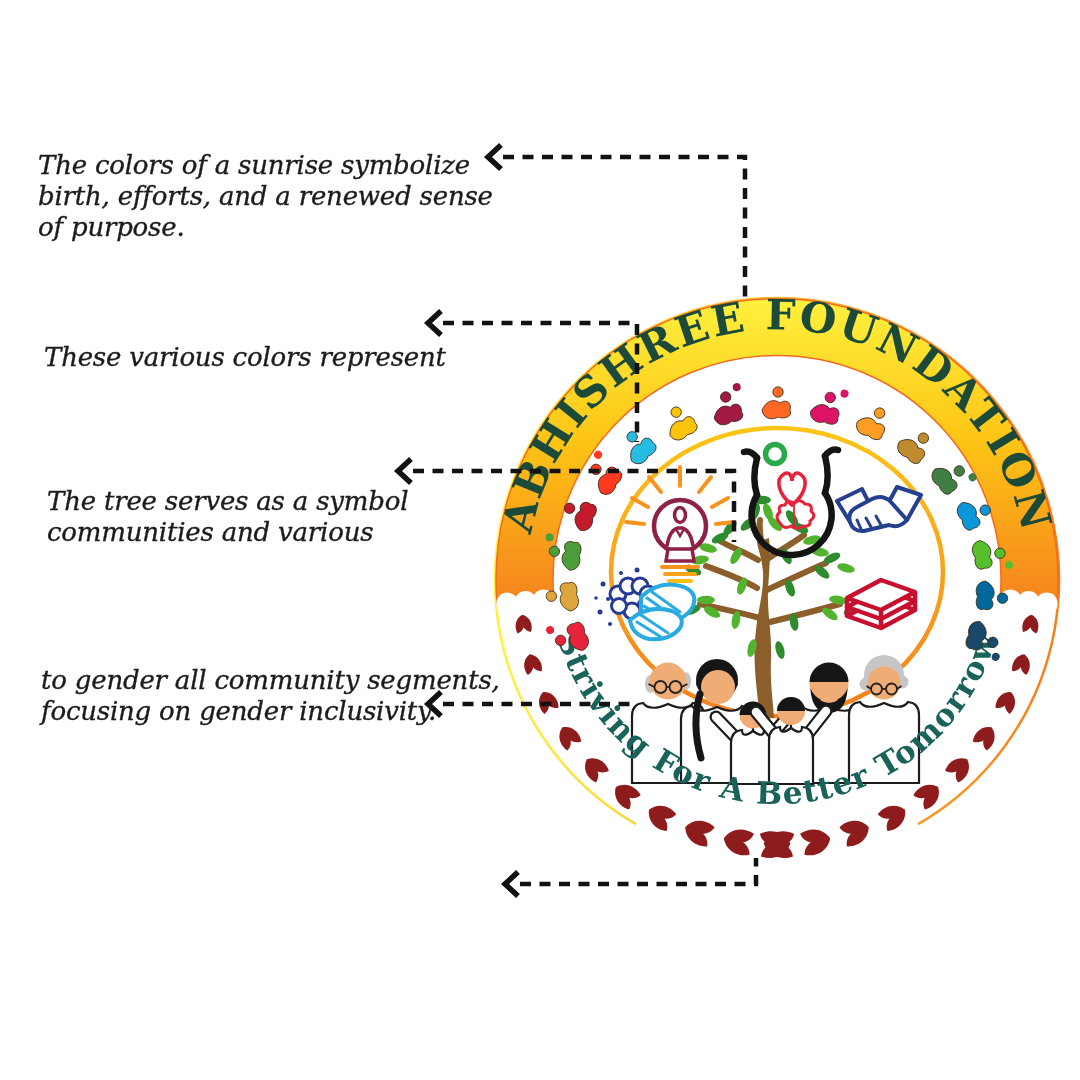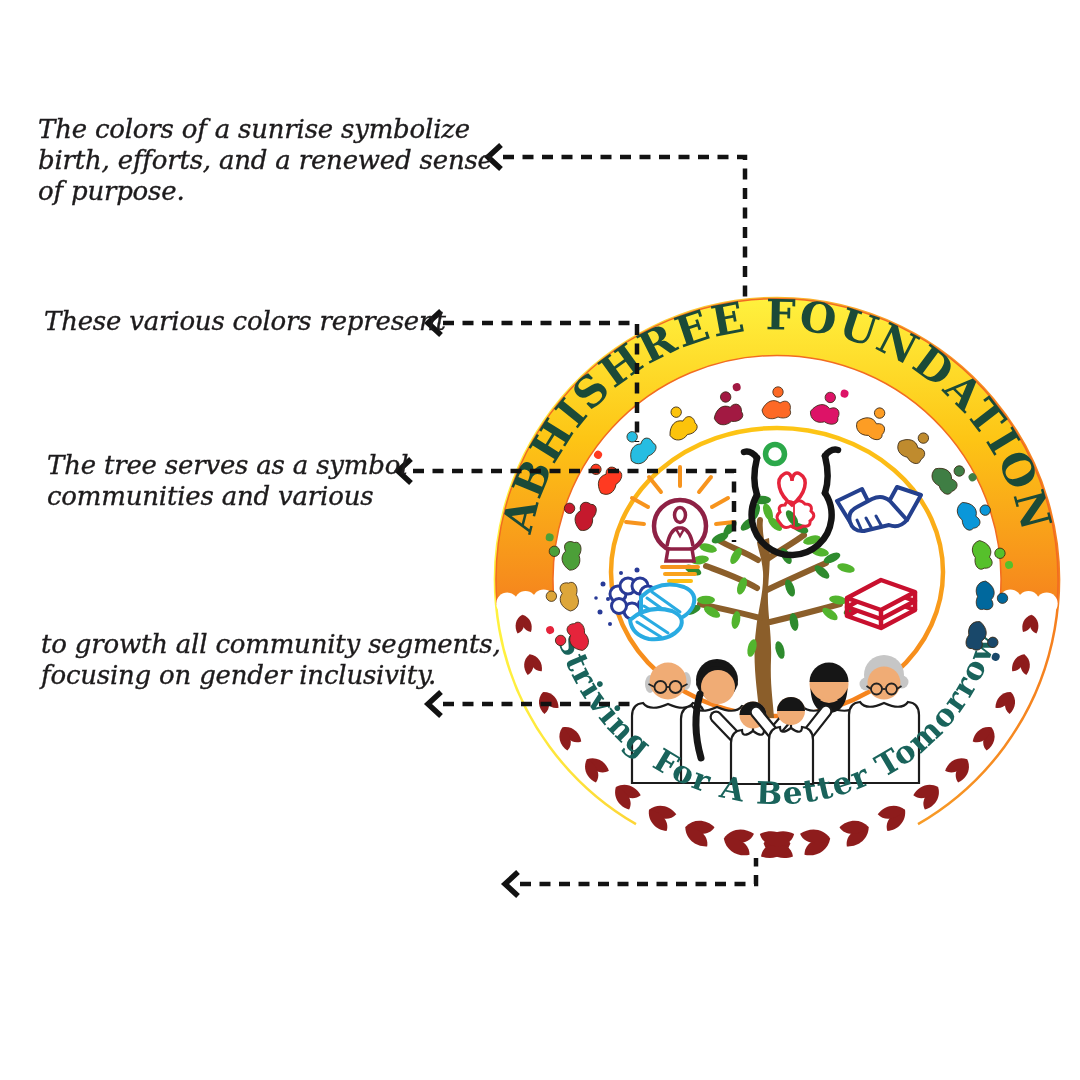--- a/index.html
+++ b/index.html
@@ -1,20 +1,20 @@
 <!DOCTYPE html>
 <html style="--ring_yellow: #FFF23F; --ring_mid: #FDC515; --ring_orange: #F57F1E; --ring_rim: #F26B21; --org_name_green: #1B4A38; --tagline_teal: #19635B; --laurel_red: #8E1C1C; --trunk_brown: #8B5E2A; --leaf_green_dark: #2E8B2E; --leaf_green_light: #52B42E; --skin: #F0AC75; --hair_black: #161616; --hair_gray: #C6C6C6; --idea_maroon: #8E2145; --ray_orange: #F7941D; --steth_black: #141414; --heart_red: #E5243B; --steth_green: #2BA84A; --handshake_navy: #24408E; --book_red: #C8102E; --wash_cyan: #29ABE2; --wash_navy: #283A97; --connector_black: #121212;"><head>
 <meta charset="utf-8">
 <style>
   html,body{margin:0;padding:0;background:#fff;}
   #stage{position:relative;width:1080px;height:1080px;background:#fff;overflow:hidden;
          font-family:"DejaVu Serif", "Liberation Serif", serif;}
   #logo-svg{position:absolute;left:0;top:0;}
   .ann{position:absolute;font-style:italic;font-size:26px;line-height:31px;color:#1D1B1C;
-       letter-spacing:-0.2px;-webkit-text-stroke:0.35px #1D1B1C;white-space:nowrap;}
+       letter-spacing:-0.2px;-webkit-text-stroke:0.35px #1D1B1C;white-space:nowrap;margin-top:36px;}
   .org-name{font-family:"DejaVu Serif","Liberation Serif",serif;font-weight:bold;font-size:42px;letter-spacing:2.5px;}
   .tagline{font-family:"DejaVu Serif","Liberation Serif",serif;font-weight:bold;font-size:31px;letter-spacing:1.5px;}
 </style>
 </head>
 <body>
 
 <div id="stage">
 
 <svg id="logo-svg" width="1080" height="1080" viewBox="0 0 1080 1080">
   <defs>
@@ -453,17 +453,17 @@
   <div>of purpose.</div>
 </div>
 <div class="ann" style="left:44px;top:306px">
   <div>These various colors represent</div>
 </div>
 <div class="ann" style="left:47px;top:450px">
   <div>The tree serves as a symbol</div>
   <div>communities and various</div>
 </div>
 <div class="ann" style="left:41px;top:629px">
-  <div>to growth all community segments,</div>
+  <div>to gender all community segments,</div>
   <div>focusing on gender inclusivity.</div>
 </div>
 
 </div>
 
 </body></html>

